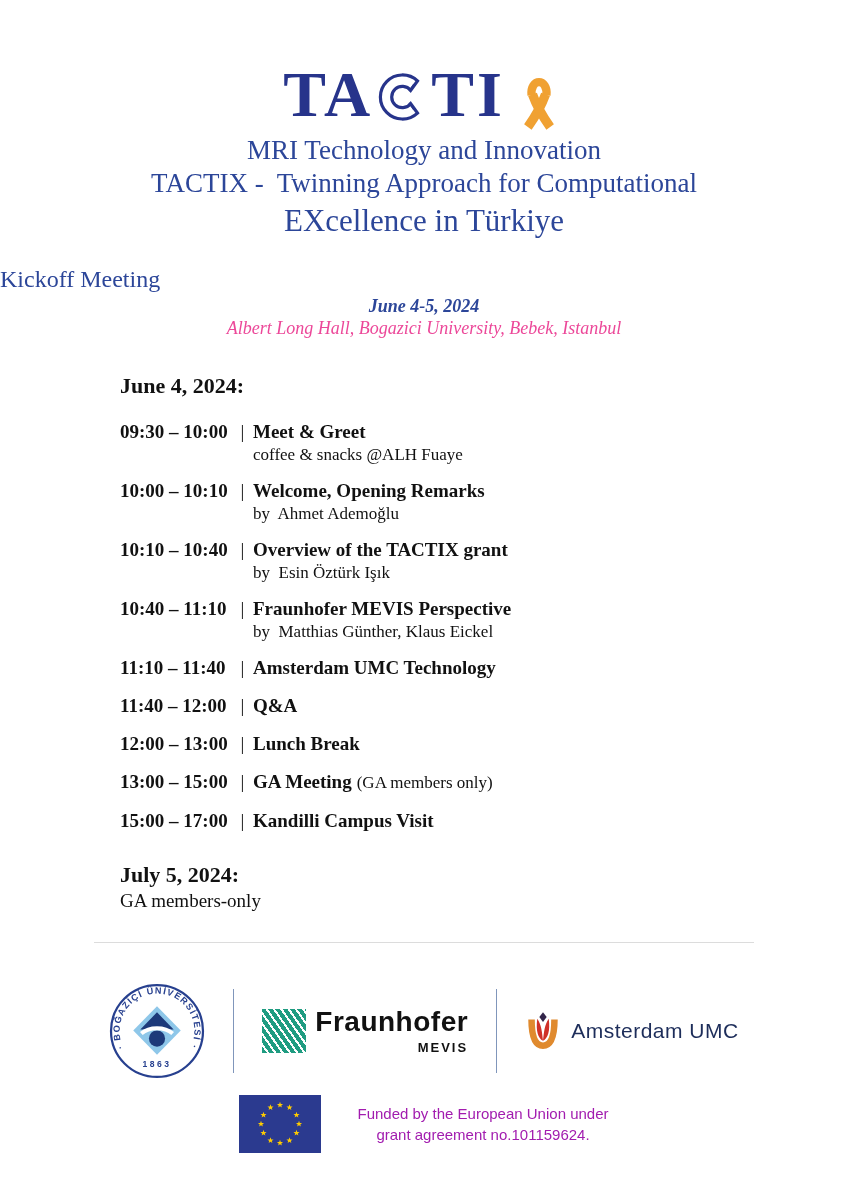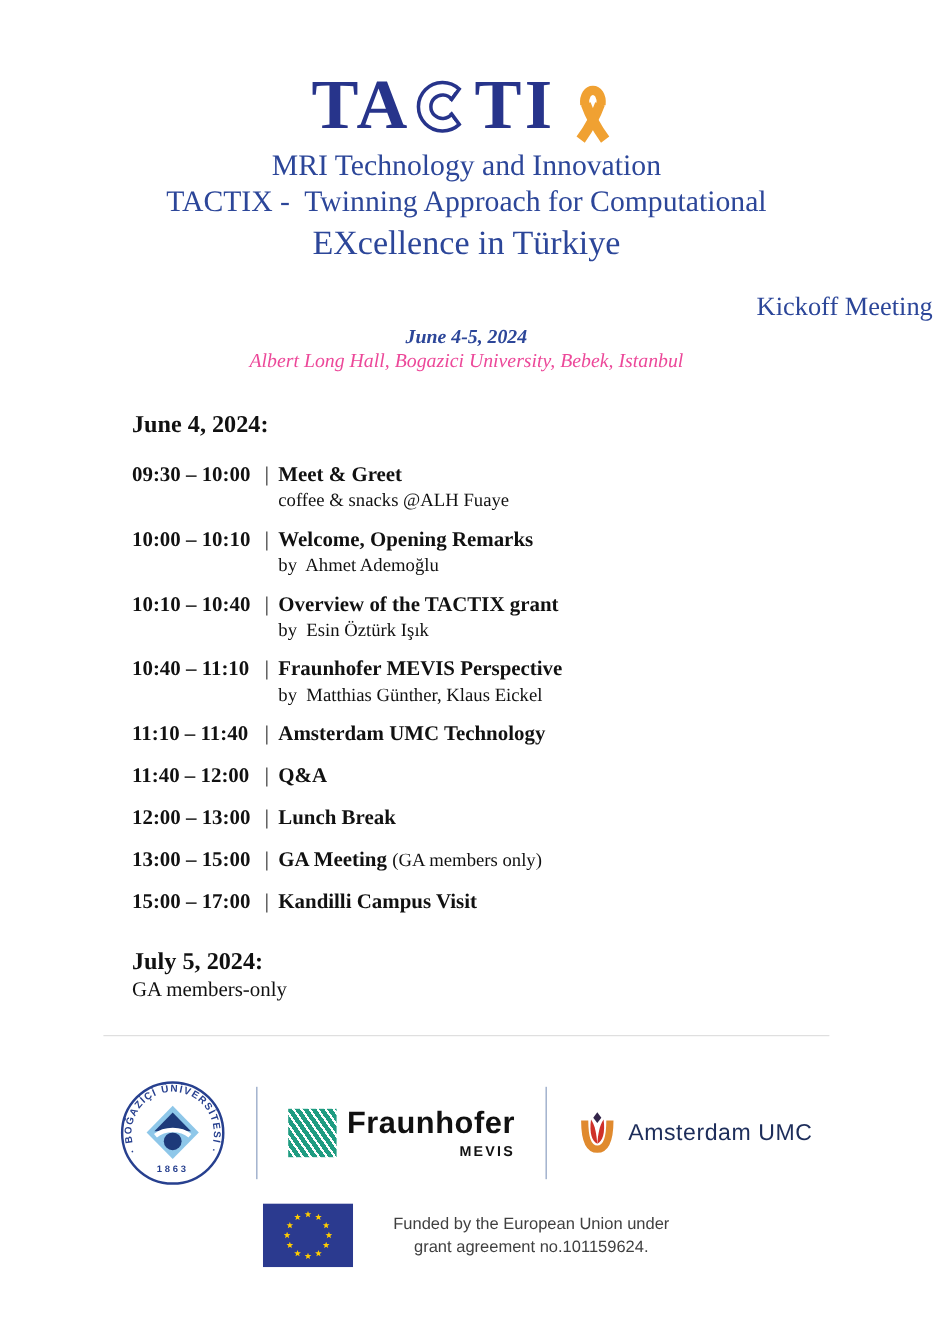--- a/index.html
+++ b/index.html
@@ -16,21 +16,21 @@
     font-family:"Liberation Serif", serif; font-weight:600; font-size:64px;
     color:#27348b; letter-spacing:3px; line-height:1;
   }
   .magnet-c { margin:0 2px; transform:translateY(2px); }
   .ribbon { margin-left:8px; transform:translateY(5px); }
 
   .title-block { text-align:center; margin-top:4px; color:#2c4699; }
   .title-line { font-size:27px; line-height:33px; font-weight:500; white-space:pre-wrap; }
   .title-line3 { font-size:31px; line-height:38px; font-weight:500; margin-top:2px; }
 
-  .meeting-title { text-align:right; color:#2c4699; font-size:24px; margin-top:26px; }
+  .meeting-title { text-align:left; color:#2c4699; font-size:24px; margin-top:26px; }
   .meeting-dates { text-align:center; color:#2c4699; font-size:18px; font-style:italic; font-weight:600; margin-top:3px; }
   .venue { text-align:center; color:#ec4899; font-size:18px; font-style:italic; margin-top:1px; }
 
   
   .schedule { padding-left:120px; padding-right:60px; margin-top:34px; }
   .day-heading { font-size:22px; font-weight:700; margin-bottom:20px; }
   .srow { display:flex; margin-bottom:13px; }
   .time { width:112px; font-weight:700; font-size:19px; line-height:25px; flex:0 0 auto; }
   .pipe { width:21px; text-align:center; font-size:19px; line-height:25px; flex:0 0 auto; font-weight:400; }
   .scontent { flex:1 1 auto; }
@@ -56,21 +56,21 @@
   .fh-text { display:flex; flex-direction:column; align-items:flex-end; }
   .fh-brand { font-size:28px; font-weight:700; color:#111111; line-height:30px; letter-spacing:0.5px; }
   .fh-division { font-size:13px; font-weight:700; color:#111111; letter-spacing:2px; margin-top:3px; }
   .aumc { display:flex; align-items:center; font-family:"Liberation Sans", sans-serif; }
   .aumc-text { font-size:21px; color:#1d2d5a; margin-left:10px; letter-spacing:0.5px; }
 
   
   .eu-row { display:flex; align-items:center; justify-content:center; margin-top:16px; }
   .eu-text {
     font-family:"Liberation Sans", sans-serif; font-size:15px; line-height:21px;
-    color:#404040; margin-left:36px; text-align:center;
+    color:#a21caf; margin-left:36px; text-align:center;
   }
 </style>
 </head>
 <body>
 
 <div class="page">
 
   <div class="logo-row">
     <span class="logo-letters">TA</span>
     <svg class="magnet-c" width="54" height="54" viewBox="0 0 76 76">

